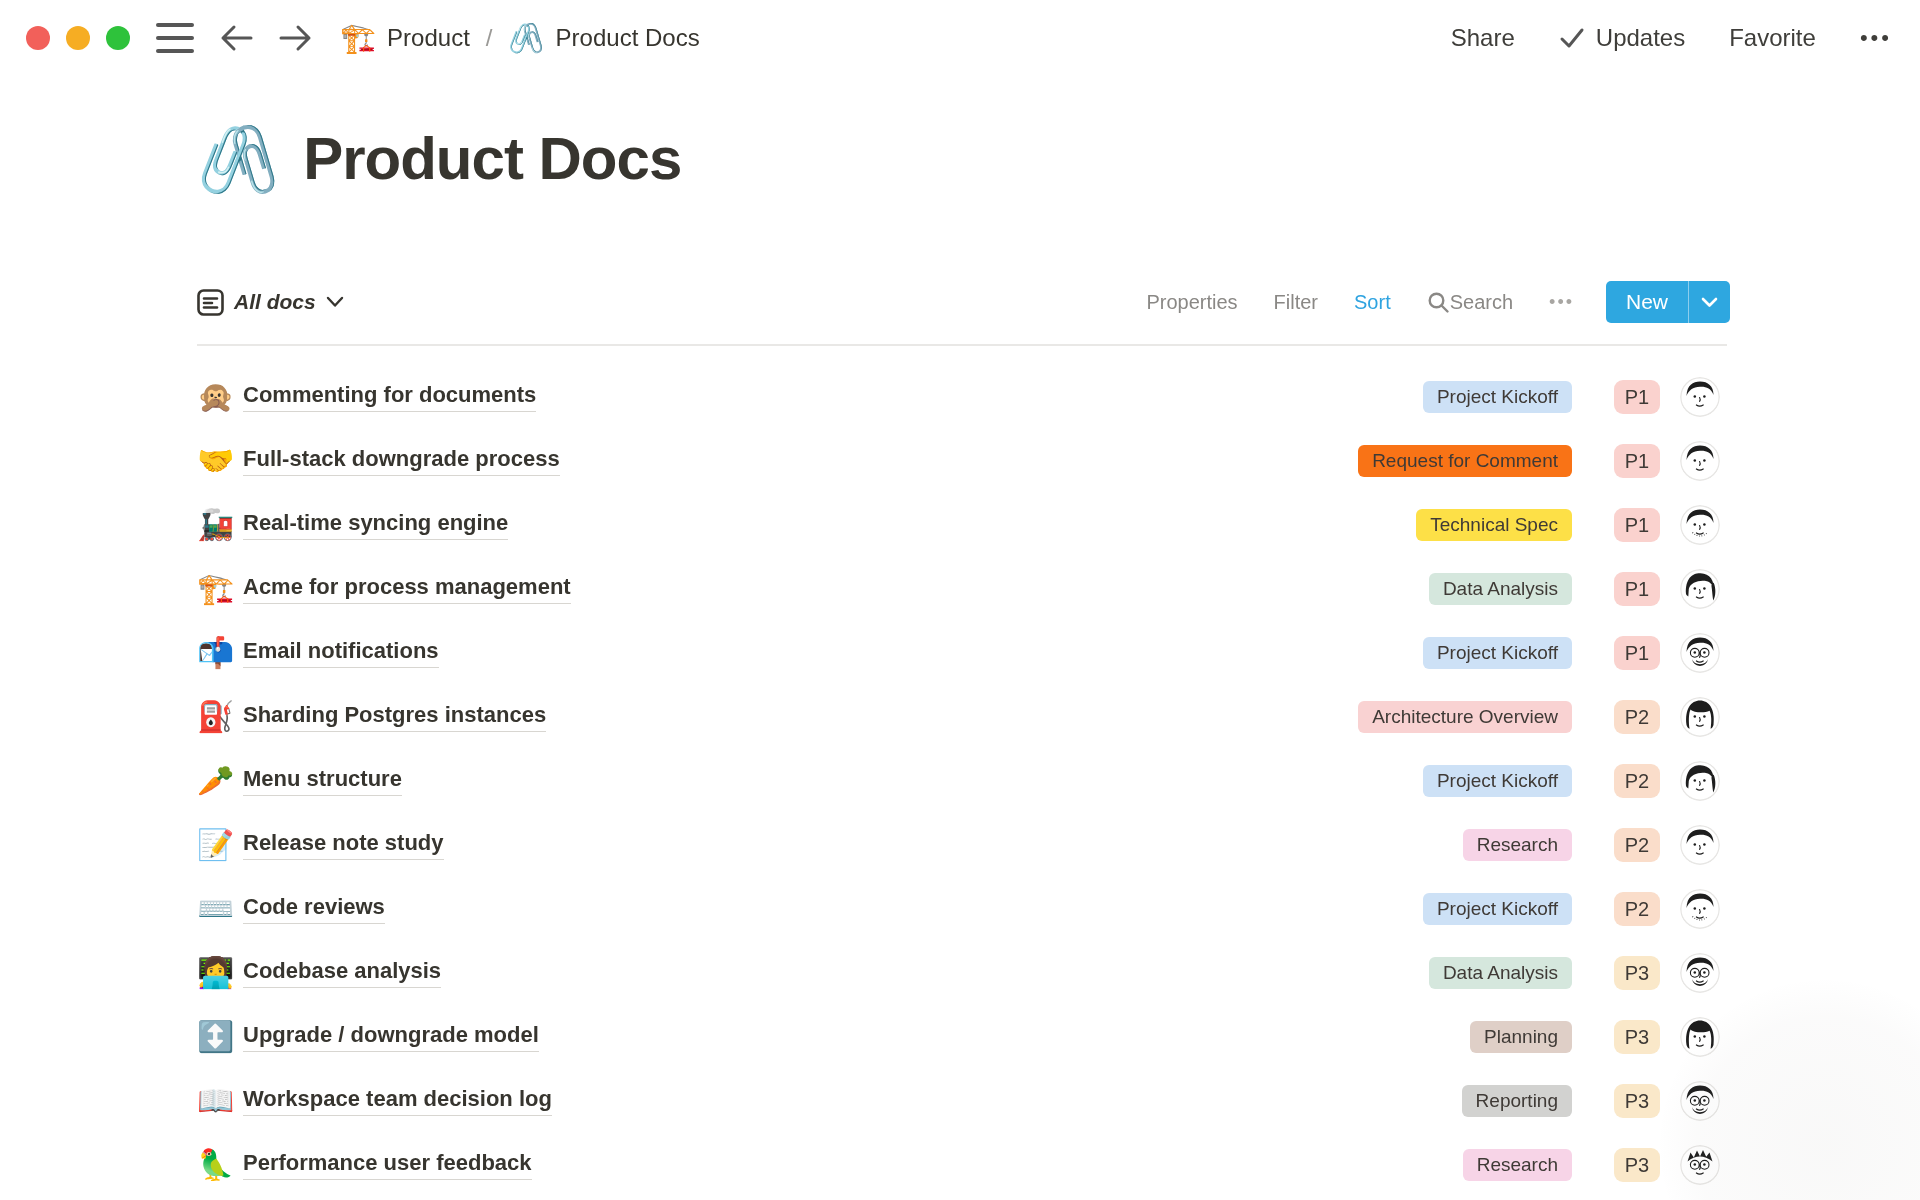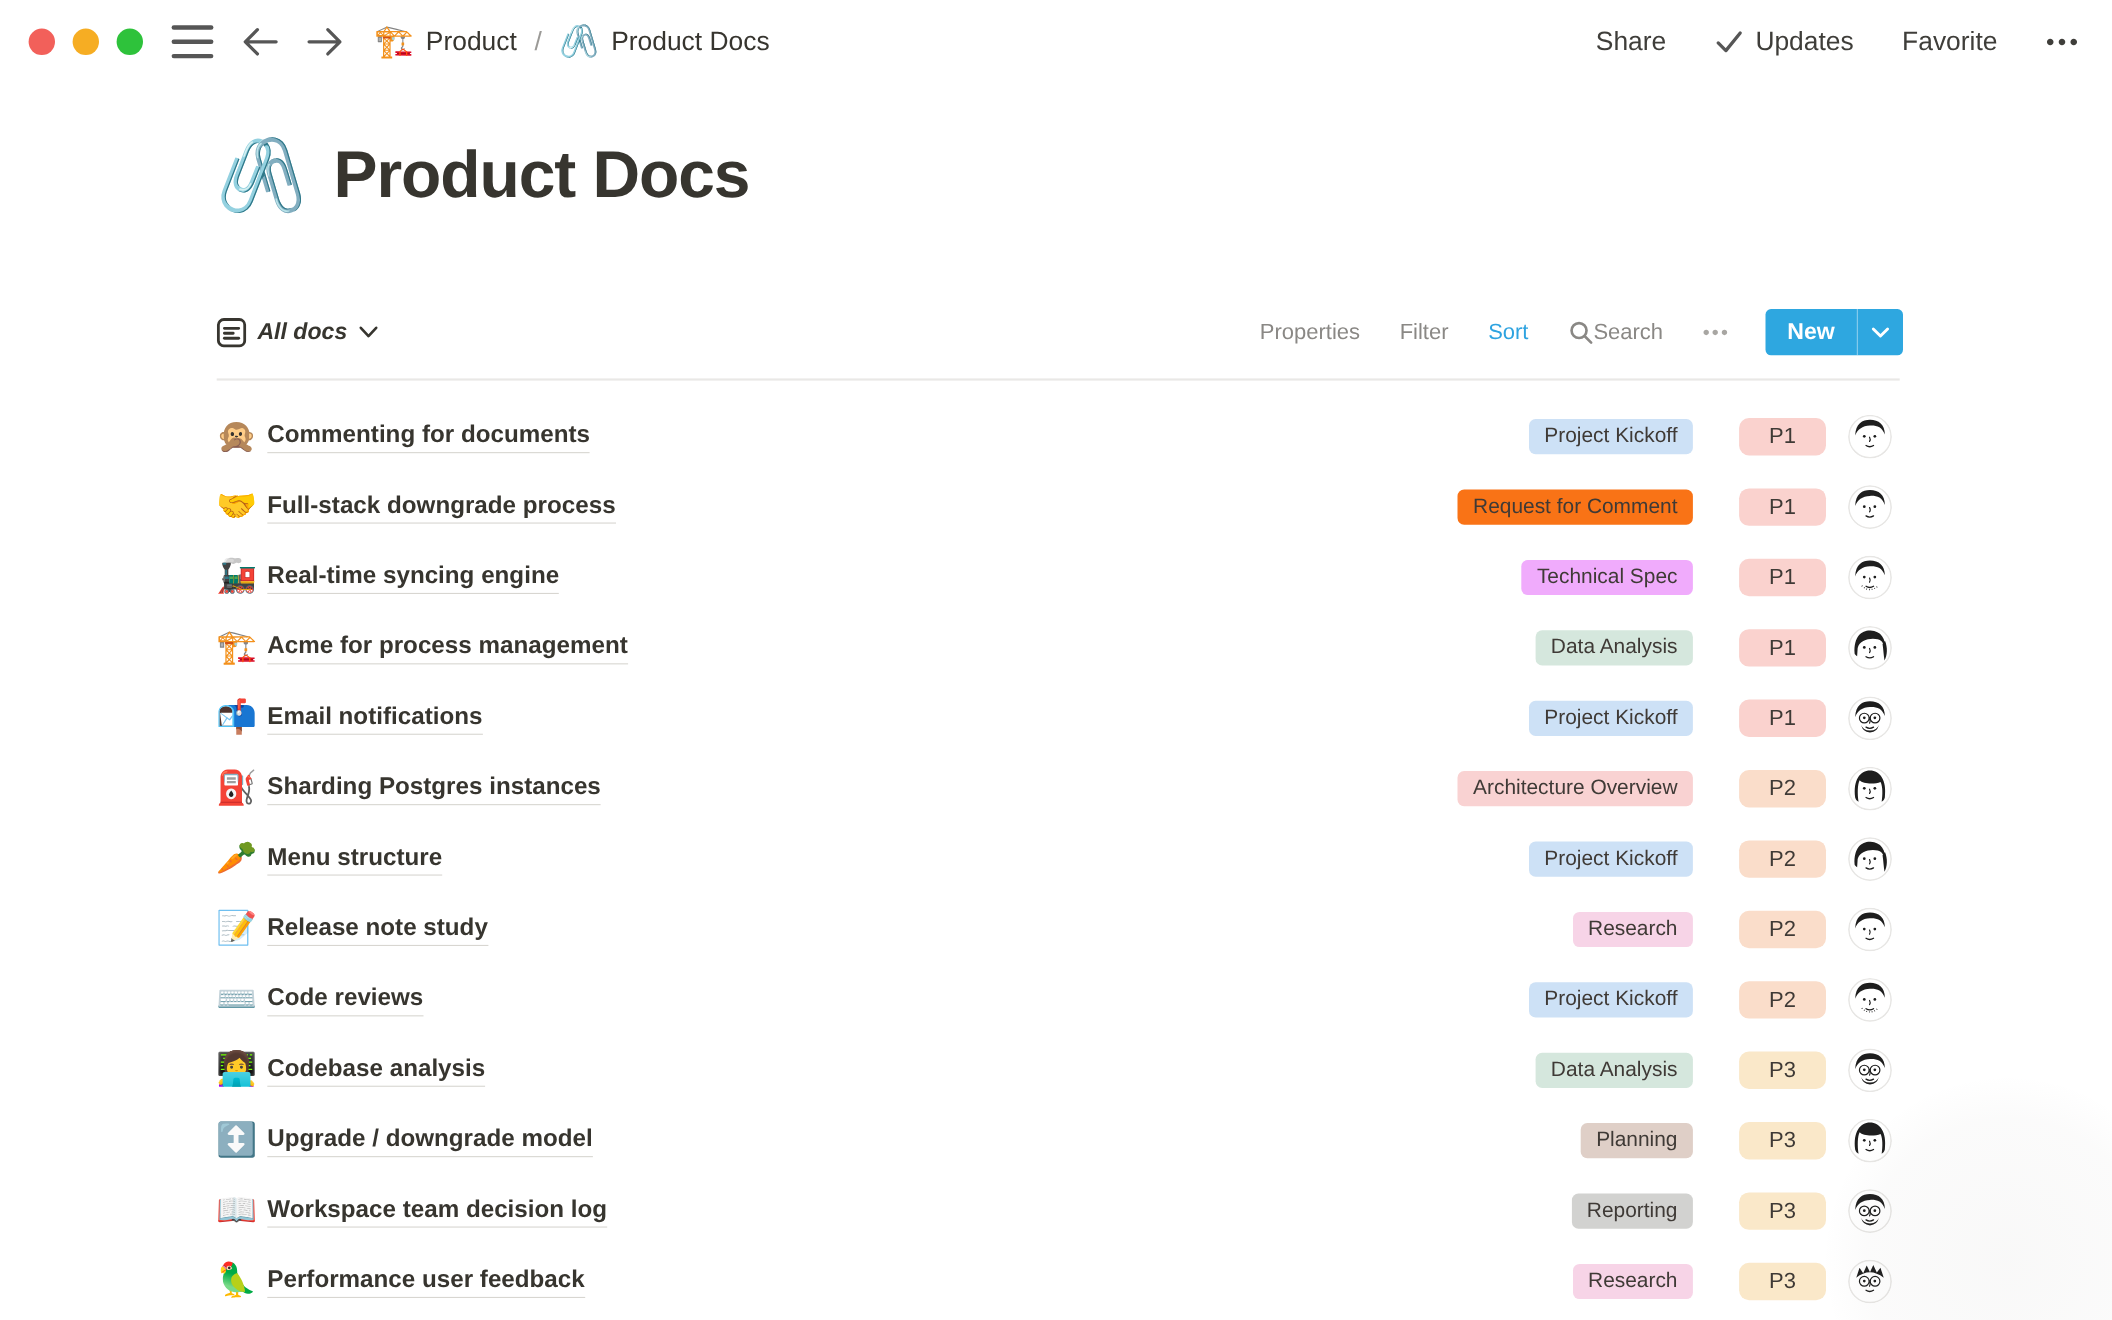--- a/index.html
+++ b/index.html
@@ -39,36 +39,36 @@
   .view-label { font-size:21px; font-weight:700; }
   .tb { font-size:20px; color:#8A8885; cursor:pointer; }
   .tb + .tb { margin-left:36px; }
   .tb.first { margin-left:auto; }
   .tb.blue { color:#2EA3E0; }
   .tb.search { display:flex; gap:0; }
   .tb.dots { letter-spacing:2px; color:#A8A6A2; font-size:18px; }
   .new-btn { margin-left:32px; height:42px; display:flex; align-items:stretch;
     background:#2EA7E0; border-radius:5px; overflow:hidden; cursor:pointer; }
   .new-main { display:flex; align-items:center; padding:0 20px; color:#fff;
-    font-size:21px; font-weight:700; }
+    font-size:21px; font-weight:400; }
   .new-chev { display:flex; align-items:center; padding:0 12px;
     border-left:1px solid rgba(255,255,255,0.45); }
   .divider { position:absolute; top:268px; left:0; right:3px; height:0;
     border-top:2px solid #E9E8E6; }
 
   
   .rows { position:absolute; top:289px; left:0; right:0; }
   .row { height:64px; display:flex; align-items:center; }
   .row-emoji { width:46px; font-size:30px; line-height:1; flex:none; }
   .row-title { font-size:22px; font-weight:600; color:#37352F; text-decoration:none;
     border-bottom:1.5px solid #D8D6D1; padding-bottom:3px; cursor:pointer; }
   .flex-spacer { flex:1; }
   .tag-pill { flex:none; height:32px; line-height:32px; padding:0 14px;
     border-radius:6px; font-size:19px; color:#3F3A36; white-space:nowrap; cursor:pointer; }
-  .prio-pill { flex:none; margin-left:42px; width:79px; height:34px; line-height:34px;
+  .prio-pill { flex:none; margin-left:42px; width:46px; height:34px; line-height:34px;
     text-align:center; border-radius:9px; font-size:20px; color:#3F3A36; cursor:pointer; }
   .avatar { flex:none; margin-left:20px; margin-right:10px; width:40px; height:40px;
     border-radius:50%; overflow:hidden; cursor:pointer; }
   .avatar svg { display:block; width:40px; height:40px; }
 
   .corner-blob { position:absolute; right:-70px; bottom:-110px; width:330px; height:330px;
     border-radius:50%;
     background:radial-gradient(circle, rgba(130,125,120,0.05) 0%, rgba(130,125,120,0.03) 55%, rgba(130,125,120,0) 72%); }
 </style>
 </head>
@@ -191,21 +191,21 @@
               <circle cx="24.4" cy="19.6" r="1.25" fill="#1c1c1c"></circle>
               <path d="M19.6 20.5 q1.2 2.2 0 3.8" fill="none" stroke="#1c1c1c" stroke-width="1.1" stroke-linecap="round"></path>
               <path d="M16.4 28 q3.3 2.2 6.8 0" fill="none" stroke="#1c1c1c" stroke-width="1.2" stroke-linecap="round"></path>
             </svg>
           </span>
   </div>
         <div class="row">
     <span class="row-emoji">🚂</span>
     <a class="row-title">Real-time syncing engine</a>
     <span class="flex-spacer"></span>
-    <span class="tag-pill" style="background: #f0abfc;">Technical Spec</span>
+    <span class="tag-pill" style="background: #fde047;">Technical Spec</span>
     <span class="prio-pill" style="background: rgb(250, 210, 206);">P1</span>
     <span class="avatar">
             <svg viewBox="0 0 40 40">
               <circle cx="20" cy="20" r="19.2" fill="#fff" stroke="#E7E6E4" stroke-width="1.4"></circle>
               <path d="M6.5 19 C7 8 13 4.5 20 4.5 C28 4.5 33.5 9 33.5 18 C31 11 26 9.5 20 9.8 C13 10 8.5 13.5 6.5 19 Z" fill="#1e1e1e"></path>
               <path d="M12.5 27.5 Q20 34.5 27.5 27.5" fill="none" stroke="#1c1c1c" stroke-width="1.1" stroke-dasharray="0.7 1.8"></path>
               <circle cx="14.8" cy="19.6" r="1.25" fill="#1c1c1c"></circle>
               <circle cx="24.4" cy="19.6" r="1.25" fill="#1c1c1c"></circle>
               <path d="M19.6 20.5 q1.2 2.2 0 3.8" fill="none" stroke="#1c1c1c" stroke-width="1.1" stroke-linecap="round"></path>
               <path d="M16.4 28 q3.3 2.2 6.8 0" fill="none" stroke="#1c1c1c" stroke-width="1.2" stroke-linecap="round"></path>

